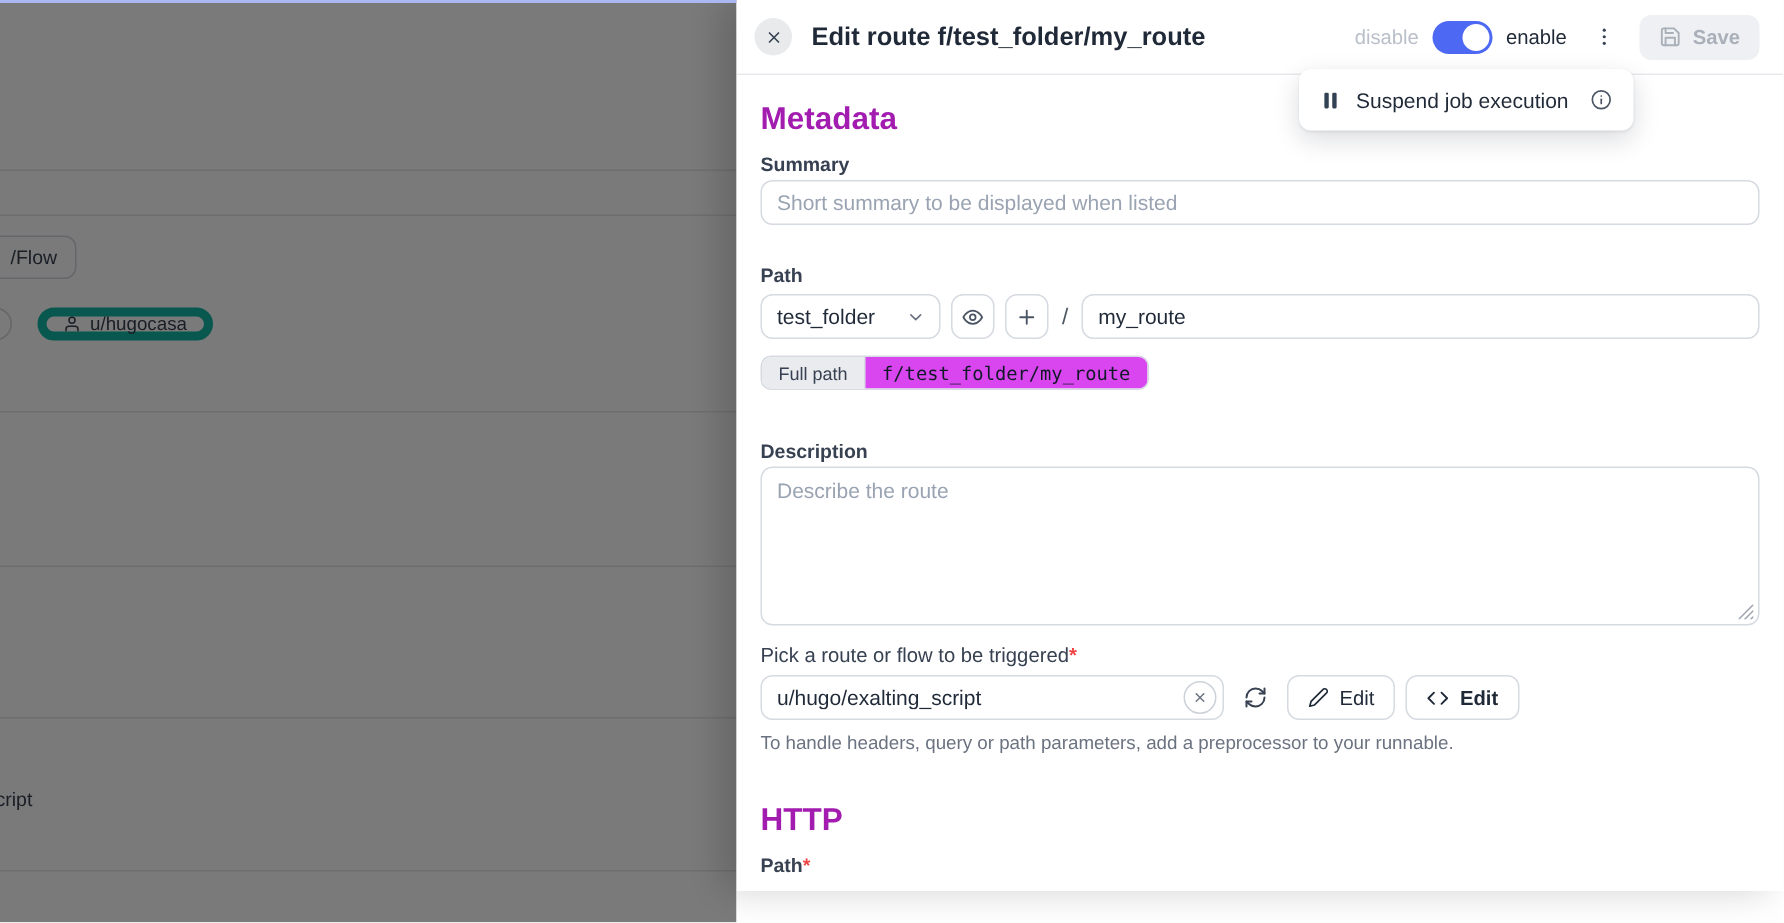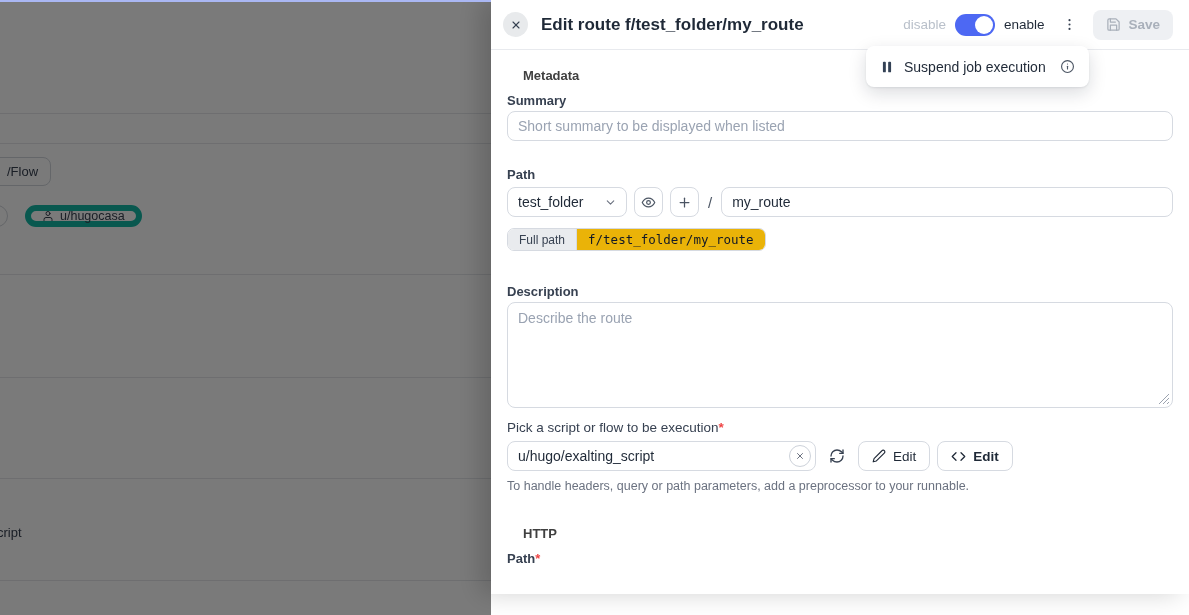--- a/index.html
+++ b/index.html
@@ -83,21 +83,21 @@
     position: absolute; left: 375px; top: 46px; width: 223px; height: 41px;
     background: #fff; border-radius: 8px; z-index: 20;
     box-shadow: 0 1px 2px rgba(15,23,42,0.08), 0 6px 18px rgba(15,23,42,0.15);
     display: flex; align-items: center; padding: 0 14px; gap: 10px; cursor: pointer;
   }
   .menu-popup-label { font-size: 14px; color: #1f2937; }
   .menu-info { margin-left: auto; color: #4b5563; }
 
   
   .content { padding: 18px 16px 0 16px; }
-  .section-h { font-size: 13px; font-weight: 700; color: #404040; margin-left: 16px; }
+  .section-h { font-size: 21px; font-weight: 700; color: #a21caf; }
   .field-label { font-size: 13px; font-weight: 600; color: #374151; display: block; }
   .text-input {
     width: 100%; height: 30px; border: 1px solid #d6dae1; border-radius: 8px;
     padding: 0 10px; font-size: 14px; color: #1f2937; background: #fff;
     font-family: "Liberation Sans", sans-serif; outline: none;
   }
   ::placeholder { color: #9aa3b2; opacity: 1; }
 
   .mt-metadata { margin-bottom: 10px; }
   .summary-label { margin-bottom: 3px; }
@@ -121,21 +121,21 @@
   .fullpath-row { margin-top: 11px; }
   .fullpath-pill {
     display: inline-flex; align-items: stretch; border: 1px solid #d6dae1;
     border-radius: 7px; overflow: hidden; height: 23px;
   }
   .fullpath-key {
     background: #e9ebee; display: flex; align-items: center; padding: 0 11px;
     font-size: 12px; color: #374151; border-right: 1px solid #d6dae1;
   }
   .fullpath-val {
-    background: #eab308; display: flex; align-items: center; padding: 0 11px;
+    background: #d946ef; display: flex; align-items: center; padding: 0 11px;
     font-family: "DejaVu Sans Mono", monospace; font-size: 12.5px; color: #111827;
   }
 
   .desc-label { margin-top: 33px; margin-bottom: 3px; }
   .desc-wrap { position: relative; }
   .desc-area {
     width: 100%; height: 106px; border: 1px solid #d6dae1; border-radius: 8px;
     padding: 7px 10px; font-size: 14px; color: #1f2937; resize: none;
     font-family: "Liberation Sans", sans-serif; outline: none; display: block;
   }
@@ -330,21 +330,21 @@
         <svg width="10" height="10" viewBox="0 0 10 10" stroke="currentColor" stroke-width="1">
             <line x1="10" y1="0" x2="0" y2="10"></line>
             <line x1="10" y1="4" x2="4" y2="10"></line>
             <line x1="10" y1="8" x2="8" y2="10"></line>
           </svg>
       </span>
     </div>
 
     
     <div class="pick-label">
-      <span>Pick a script or flow to be execution</span><span class="req-star">*</span>
+      <span>Pick a route or flow to be triggered</span><span class="req-star">*</span>
     </div>
 
     <div class="target-row">
 
       <div class="runnable-wrap">
         <input class="text-input runnable-input" type="text" value="u/hugo/exalting_script" style="">
         <button class="clear-btn">
           <span>
             <svg width="10" height="10" viewBox="0 0 24 24" fill="none" stroke="currentColor" stroke-width="2.4" stroke-linecap="round">
                 <line x1="18" y1="6" x2="6" y2="18"></line>

